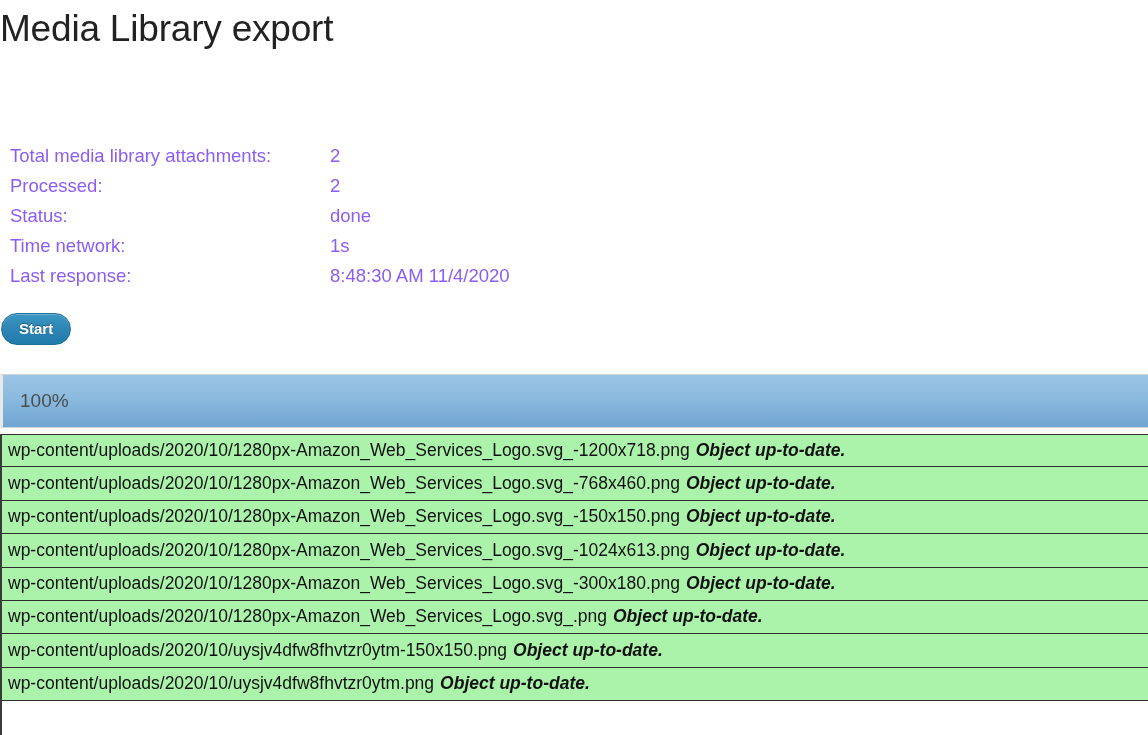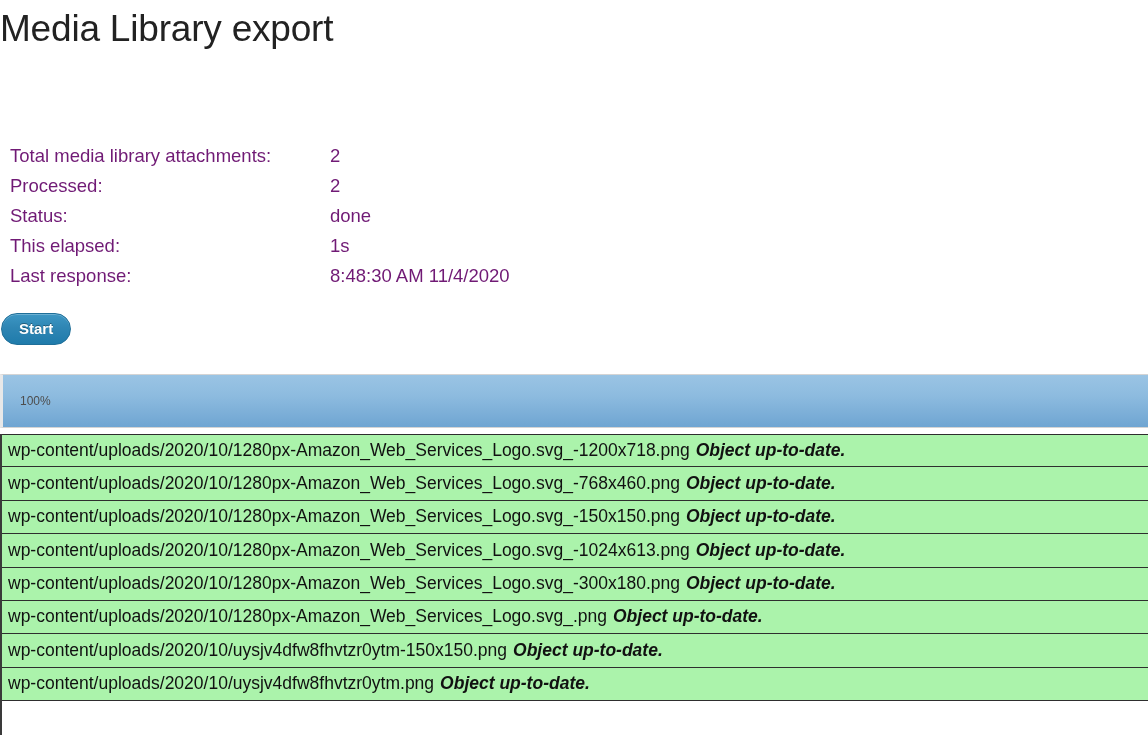--- a/index.html
+++ b/index.html
@@ -54,21 +54,21 @@
     position: absolute;
     left: 10px;
     top: 141px;
     border-collapse: collapse;
   }
   .stats td {
     font-size: 18.5px;
     line-height: 30px;
     padding: 0;
     vertical-align: top;
-    color: #701a75;
+    color: #8b5cf6;
     white-space: nowrap;
     margin-left: 36px;
   }
   .stats td.label {
     padding-right: 10px;
   }
   .stats td.value {
     min-width: 200px;
   }
   .stats tr td.value {
@@ -110,21 +110,21 @@
     background: #f0f0f0;
     overflow: hidden;
   }
   .progress-fill {
     height: 100%;
     background: linear-gradient(to bottom, #9ac4e4 0%, #8dbbdf 40%, #6fa5d2 100%);
     display: flex;
     align-items: center;
   }
   .progress-label {
-    font-size: 12px;
+    font-size: 19px;
     color: #4d4d4d;
     padding-left: 17px;
     font-family: "Liberation Sans", sans-serif;
   }
 
   
   .log {
     position: absolute;
     left: 0px;
     top: 434px;
@@ -177,21 +177,21 @@
         </tr>
         <tr>
           <td class="label">Processed:</td>
           <td class="value">2</td>
         </tr>
         <tr>
           <td class="label">Status:</td>
           <td class="value">done</td>
         </tr>
         <tr>
-          <td class="label">This elapsed:</td>
+          <td class="label">Time network:</td>
           <td class="value">1s</td>
         </tr>
         <tr>
           <td class="label">Last response:</td>
           <td class="value">8:48:30 AM 11/4/2020</td>
         </tr>
       </tbody>
   </table>
 
   <button class="start-button">Start</button>

